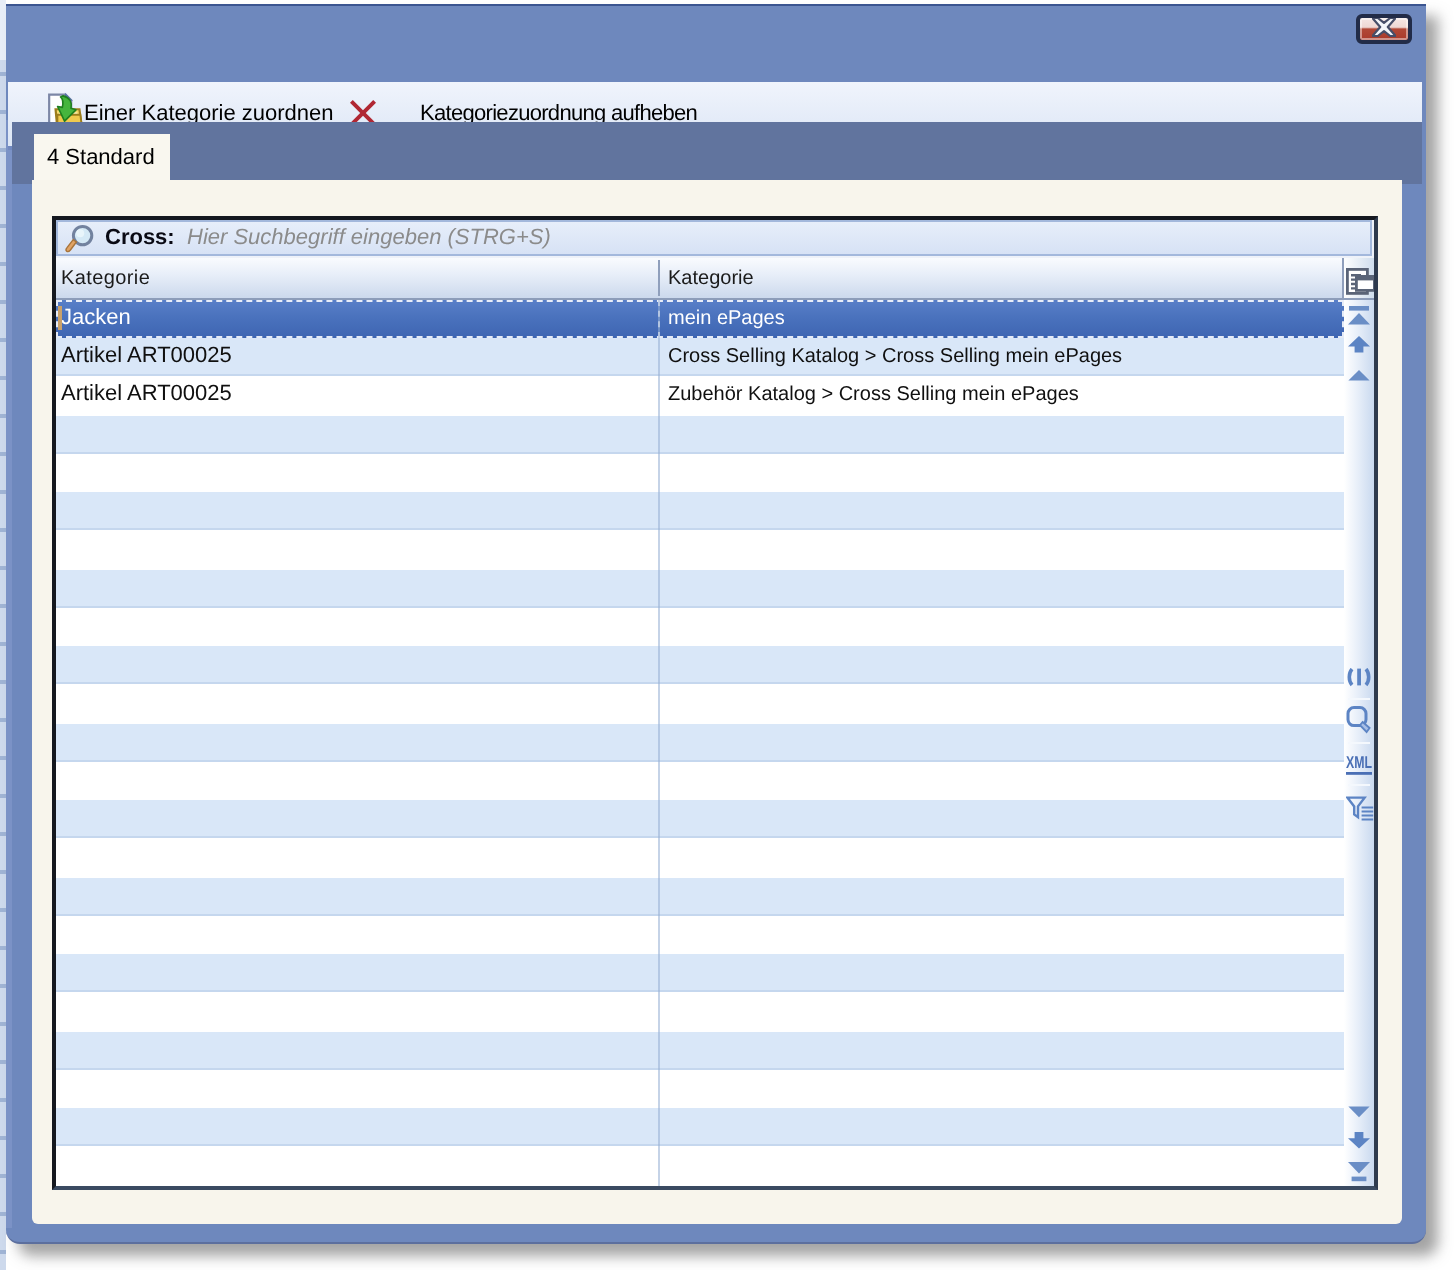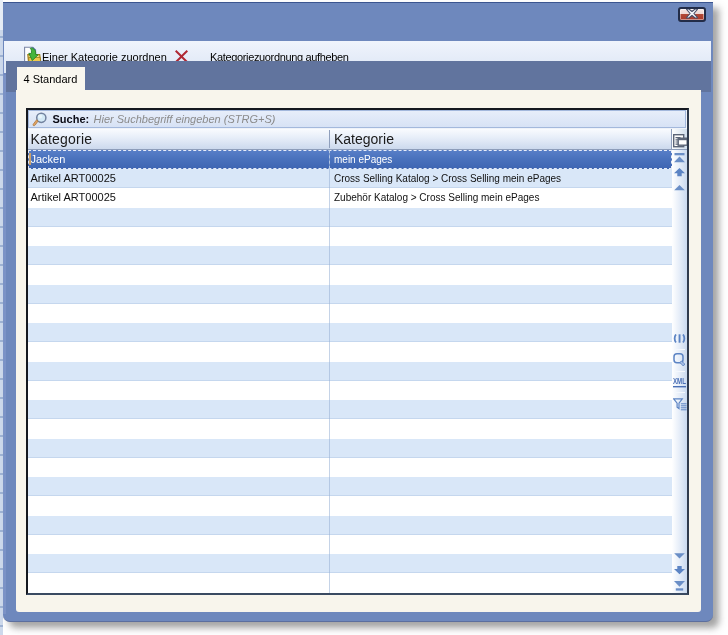--- a/index.html
+++ b/index.html
@@ -49,21 +49,21 @@
   #searchfield { position:absolute; left:0.5px; top:0.5px; width:657.5px; height:17.5px;
     border:1px solid #a3b8dc;
     background:linear-gradient(180deg,#e7eefa 0%, #d7e2f5 100%); }
   #searchrow .mag { position:absolute; left:4px; top:2px; }
   #s-label { left:25px; top:0; font-size:11px; font-weight:bold; color:#0a0a14; line-height:18px;}
   #s-hint { left:66px; top:0; font-size:11px; font-style:italic; color:#8b8b8b; line-height:18px;}
 
   #header { left:0; top:19.5px; width:659.5px; height:21px;
     background:linear-gradient(180deg,#f9fbfe 0%, #e6edf8 45%, #ccd9ed 100%);
     border-bottom:1px solid #8d9dba; }
-  .hcell { top:0; height:20px; line-height:21px; font-size:14px; color:#1a1a1a; }
+  .hcell { top:0; height:20px; line-height:21px; font-size:10px; color:#1a1a1a; }
   #hsep1 { left:301px; top:1px; width:1px; height:18px; background:#8f9fbc; }
   #hiconcell { left:643px; top:0; width:16.5px; height:20px;
     border-left:1px solid #8f9fbc;
     background:linear-gradient(90deg,#fdfefe 0%, #cfdded 100%); }
 
   #rows { left:0; top:40.5px; width:644px; height:442.5px; background:#fff; }
   .row { position:absolute; left:0; width:644px; height:19.2px; }
   .row.blue { background:#d9e7f8; box-shadow:inset 0 -1px 0 #c5d7ee; }
   .row .c1 { position:absolute; left:3px; top:0; line-height:19.5px; font-size:11px; color:#101010; white-space:nowrap; }
   .row .c2 { position:absolute; left:306.5px; top:0; line-height:19.5px; font-size:10px; color:#101010; white-space:nowrap; }
@@ -114,21 +114,21 @@
 
   <div id="content" class="abs">
     <div id="table" class="abs">
       <div id="searchrow" class="abs">
           <div id="searchfield"></div>
         <svg class="mag" width="16" height="16" viewBox="0 0 16 16">
           <circle cx="9.3" cy="5.8" r="4.6" fill="#d4e9f6" stroke="#72829f" stroke-width="1.5"></circle>
           <circle cx="8.1" cy="4.6" r="2" fill="#e8f5fb" stroke="none"></circle>
           <path d="M6.2 9 L3.2 13 Q2.2 14.2 1.3 13.6 Q0.6 12.9 1.5 11.8 L4.6 7.8 Z" fill="#e0a365" stroke="#a8743a" stroke-width="0.7"></path>
         </svg>
-        <div id="s-label" class="abs">Suche:</div>
+        <div id="s-label" class="abs">Cross:</div>
         <div id="s-hint" class="abs">Hier Suchbegriff eingeben (STRG+S)</div>
       </div>
       <div id="header" class="abs">
         <div class="hcell abs" style="left:3px; letter-spacing:0.2px;">Kategorie</div>
         <div class="hcell abs" style="left:306.5px;">Kategorie</div>
         <div id="hsep1" class="abs"></div>
         <div id="hiconcell" class="abs">
           <svg style="position:absolute;left:1px;top:5px;" width="15" height="14" viewBox="0 0 15 14">
             <rect x="0.7" y="0.7" width="10" height="12" fill="#ffffff" stroke="#5a6477" stroke-width="1.4"></rect>
             <path d="M2.5 3.6 H7.5 M2.5 5.8 H7.5 M2.5 8 H7.5 M2.5 10.2 H7.5" stroke="#5a6477" stroke-width="1.2"></path>

